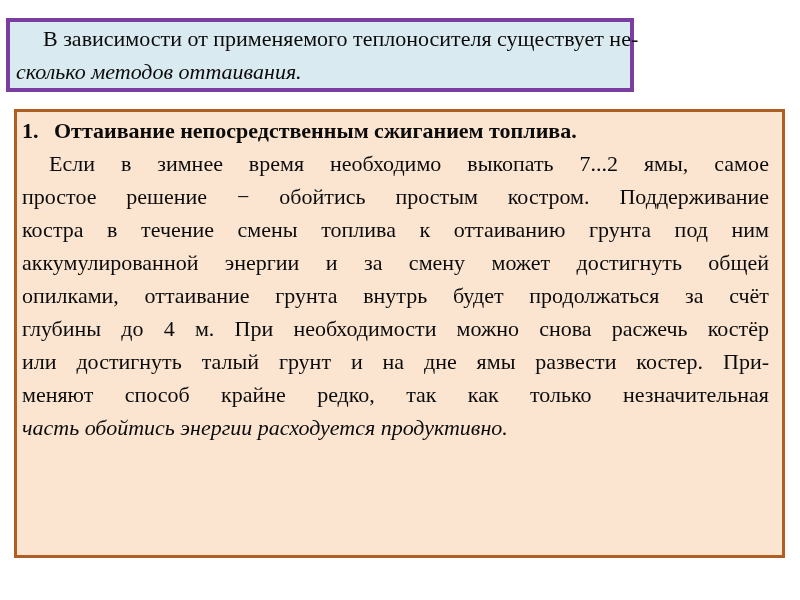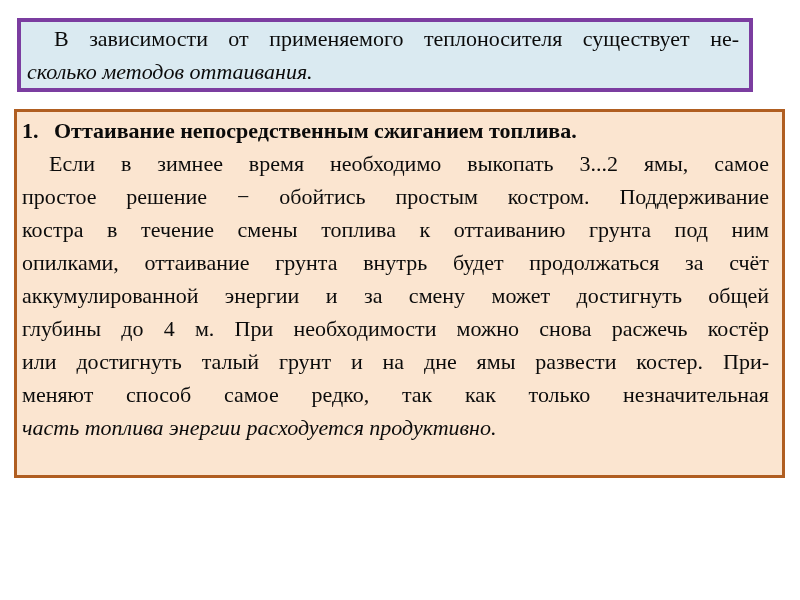--- a/index.html
+++ b/index.html
@@ -11,37 +11,37 @@
     position: relative;
     width: 800px;
     height: 600px;
     background: #ffffff;
     overflow: hidden;
     font-family: "Liberation Serif", "DejaVu Serif", serif;
     color: #0b0b0b;
   }
   .intro-box {
     position: absolute;
-    left: 17px;
+    left: 6px;
     top: 18px;
-    width: 736px;
+    width: 628px;
     height: 74px;
     box-sizing: border-box;
     background: #daeaf1;
     border: 4px solid #7b3da0;
     padding: 0 10px 0 6px;
     font-size: 22px;
     line-height: 33px;
   }
   .method-box {
     position: absolute;
     left: 14px;
     top: 109px;
     width: 771px;
-    height: 369px;
+    height: 449px;
     box-sizing: border-box;
     background: #fbe5d0;
     border: 3px solid #b05e21;
     padding: 2px 13px 0 5px;
     font-size: 22px;
     line-height: 33px;
   }
   .line {
     text-align: justify;
     text-align-last: justify;
@@ -71,24 +71,24 @@
 
   <div class="intro-box">
     <div class="line first">В зависимости от применяемого теплоносителя существует не-</div>
     <div class="line last">сколько методов оттаивания.</div>
   </div>
 
   <div class="method-box">
     <div class="heading-line">
       <span class="heading-num">1.</span><span>Оттаивание непосредственным сжиганием топлива.</span>
     </div>
-    <div class="line first">Если в зимнее время необходимо выкопать 3...2 ямы, самое</div>
+    <div class="line first">Если в зимнее время необходимо выкопать 7...2 ямы, самое</div>
     <div class="line">простое решение − обойтись простым костром. Поддерживание</div>
     <div class="line">костра в течение смены топлива к оттаиванию грунта под ним</div>
+    <div class="line">аккумулированной энергии и за смену может достигнуть общей</div>
     <div class="line">опилками, оттаивание грунта внутрь будет продолжаться за счёт</div>
-    <div class="line">аккумулированной энергии и за смену может достигнуть общей</div>
     <div class="line">глубины до 4 м. При необходимости можно снова расжечь костёр</div>
     <div class="line">или достигнуть талый грунт и на дне ямы развести костер. При-</div>
-    <div class="line">меняют способ самое редко, так как только незначительная</div>
-    <div class="line last">часть топлива энергии расходуется продуктивно.</div>
+    <div class="line">меняют способ крайне редко, так как только незначительная</div>
+    <div class="line last">часть обойтись энергии расходуется продуктивно.</div>
   </div>
 
 </div>
 
 </body></html>

